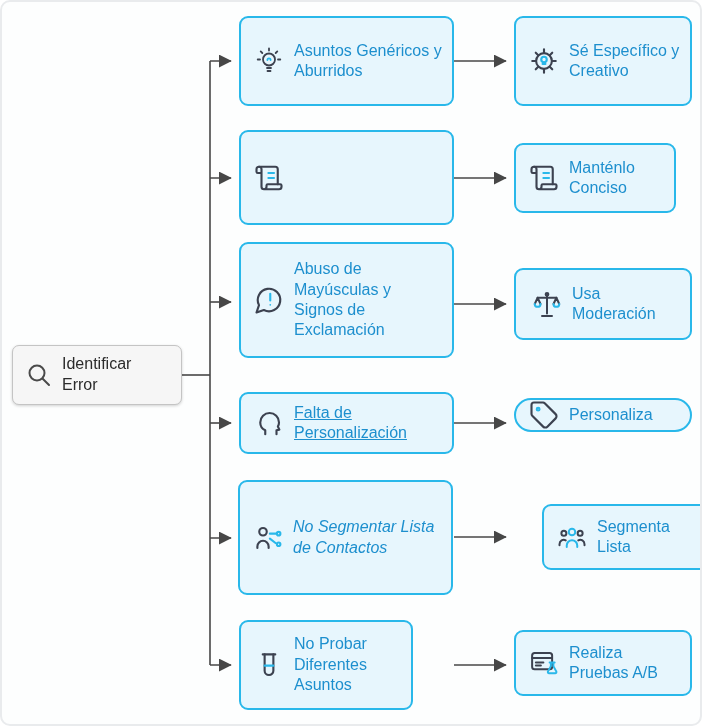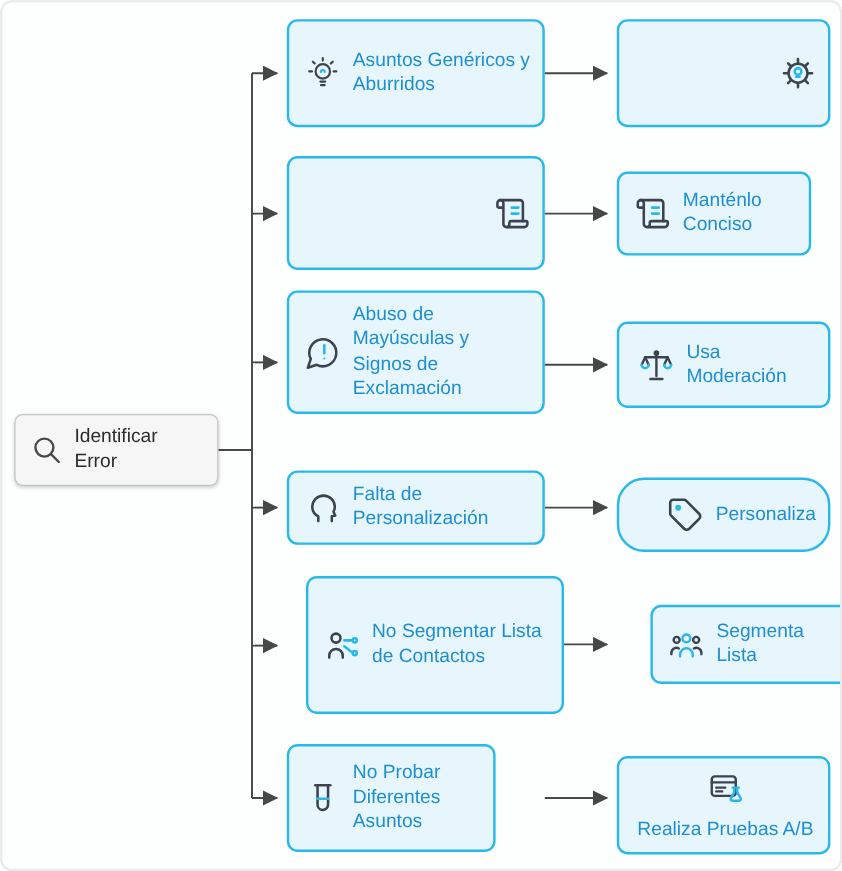--- a/index.html
+++ b/index.html
@@ -4,21 +4,21 @@
 <style>
   html,body { margin:0; padding:0; background:#ffffff; font-family:"Liberation Sans","DejaVu Sans",sans-serif; }
   .canvas {
     position:relative; width:702px; height:726px; box-sizing:border-box;
     background:#fdfefe; border:2px solid #e9ebed; border-radius:10px; overflow:hidden;
   }
   .connectors { position:absolute; left:0; top:0; width:702px; height:726px; }
   .node {
     position:absolute; box-sizing:border-box;
     display:flex; align-items:center; gap:10px;
-    padding:8px 10px 8px 13px; border-radius:9px;justify-content:flex-end;
+    padding:8px 10px 8px 13px; border-radius:9px;
   }
   .error-node, .solution-node {
     background:#e7f6fd; border:2px solid #29b8ea;
     color:#1d8fce; font-size:16px; line-height:1.28;
   }
   .root-node {
     background:#f6f6f6; border:1px solid #c4c4c4; border-radius:7px;
     color:#2b2b2b; font-size:16px; line-height:1.3;
     box-shadow:0 1px 3px rgba(0,0,0,.18);
   }
@@ -81,41 +81,41 @@
   <div class="node error-node" style="left:237px; top:128px; width:215px; height:95px;">
     <span class="icon">
       <svg viewBox="0 0 24 24" fill="none" stroke="#3c4250" stroke-width="1.7" stroke-linecap="round" stroke-linejoin="round">
         <path d="M19 17V5a2 2 0 0 0-2-2H4"></path>
         <path d="M8 21h12a2 2 0 0 0 2-2v-1a1 1 0 0 0-1-1H11a1 1 0 0 0-1 1v1a2 2 0 1 1-4 0V5a2 2 0 1 0-4 0v2a1 1 0 0 0 1 1h3"></path>
         <path d="M11.5 8 h4.5 M11.5 12 h4.5" stroke="#29b8ea"></path>
       </svg>
     </span>
   </div>
 
-  <div class="node error-node" style="left:237px; top:240px; width:215px; height:103px;">
+  <div class="node error-node" style="left:237px; top:240px; width:215px; height:116px;">
     <span class="icon">
       <svg viewBox="0 0 24 24" fill="none" stroke="#3c4250" stroke-width="1.7" stroke-linecap="round" stroke-linejoin="round">
         <path d="M7.9 20 A9 9 0 1 0 4 16.1 L2 22 Z"></path>
         <path d="M13 7 v5.3" stroke="#29b8ea"></path>
         <circle cx="13" cy="15.8" r="0.7" fill="#29b8ea" stroke="none"></circle>
       </svg>
     </span>
     <span class="label">Abuso de Mayúsculas y Signos de Exclamación</span>
   </div>
 
-  <div class="node error-node" style="left:237px; top:390px; width:215px; height:62px;">
+  <div class="node error-node" style="left:237px; top:390px; width:215px; height:62px;text-decoration:underline;">
     <span class="icon">
       <svg viewBox="0 0 24 24" fill="none" stroke="#3c4250" stroke-width="1.7" stroke-linecap="round" stroke-linejoin="round">
         <path d="M9 21 v-3.2 C6.5 16.6 5 14.2 5 11.5 5 7.4 8.4 4 12.5 4 c4.1 0 7.5 3.4 7.5 7.5 0 1.2 -0.3 2.3 -0.9 3.3 l1.2 2.5 -2.3 0.5 V21"></path>
       </svg>
     </span>
     <span class="label">Falta de Personalización</span>
   </div>
 
-  <div class="node error-node" style="left:253px; top:478px; width:215px; height:115px;">
+  <div class="node error-node" style="left:236px; top:478px; width:215px; height:115px;font-style:italic;">
     <span class="icon">
       <svg viewBox="0 0 24 24" fill="none" stroke="#3c4250" stroke-width="1.7" stroke-linecap="round" stroke-linejoin="round">
         <circle cx="8" cy="7" r="3"></circle>
         <path d="M3.5 20 v-1.3 a4.5 4.5 0 0 1 9 0 V20"></path>
         <path d="M13.5 8.5 H18.5 M13.5 12.5 l4.5 3.5" stroke="#29b8ea"></path>
         <circle cx="20.5" cy="8.5" r="1.4" stroke="#29b8ea"></circle>
         <circle cx="20.5" cy="17" r="1.4" stroke="#29b8ea"></circle>
       </svg>
     </span>
     <span class="label">No Segmentar Lista de Contactos</span>
@@ -134,20 +134,21 @@
 
   <div class="node solution-node" style="left:512px; top:14px; width:178px; height:90px;">
     <span class="icon">
       <svg viewBox="0 0 24 24" fill="none" stroke="#3c4250" stroke-width="1.7" stroke-linecap="round">
         <circle cx="12" cy="12" r="6.3"></circle>
         <path d="M12 2.6 V5.2 M12 18.8 v2.6 M2.6 12 H5.2 M18.8 12 h2.6 M5.4 5.4 l1.8 1.8 M18.6 5.4 l-1.8 1.8 M5.4 18.6 l1.8 -1.8 M18.6 18.6 l-1.8 -1.8"></path>
         <circle cx="12" cy="10.8" r="2.2" stroke="#29b8ea"></circle>
         <path d="M10.9 14.3 h2.2" stroke="#29b8ea"></path>
       </svg>
     </span>
+    <span class="label">Sé Específico y Creativo</span>
   </div>
 
   <div class="node solution-node" style="left:512px; top:141px; width:162px; height:70px;">
     <span class="icon">
       <svg viewBox="0 0 24 24" fill="none" stroke="#3c4250" stroke-width="1.7" stroke-linecap="round" stroke-linejoin="round">
         <path d="M19 17V5a2 2 0 0 0-2-2H4"></path>
         <path d="M8 21h12a2 2 0 0 0 2-2v-1a1 1 0 0 0-1-1H11a1 1 0 0 0-1 1v1a2 2 0 1 1-4 0V5a2 2 0 1 0-4 0v2a1 1 0 0 0 1 1h3"></path>
         <path d="M11.5 8 h4.5 M11.5 12 h4.5" stroke="#29b8ea"></path>
       </svg>
     </span>
@@ -162,21 +163,21 @@
         <circle cx="12" cy="4.2" r="1.1"></circle>
         <path d="M4.5 7 L2.2 12 M4.5 7 L6.8 12"></path>
         <path d="M2.2 12 a2.3 2.3 0 0 0 4.6 0" stroke="#29b8ea"></path>
         <path d="M19.5 7 L17.2 12 M19.5 7 L21.8 12"></path>
         <path d="M17.2 12 a2.3 2.3 0 0 0 4.6 0" stroke="#29b8ea"></path>
       </svg>
     </span>
     <span class="label">Usa Moderación</span>
   </div>
 
-  <div class="node solution-node" style="left:512px; top:396px; width:178px; height:62px;border-radius:23px;">
+  <div class="node solution-node" style="left:512px; top:396px; width:178px; height:34px;border-radius:23px;">
     <span class="icon">
       <svg viewBox="0 0 24 24" fill="none" stroke="#3c4250" stroke-width="1.7" stroke-linecap="round" stroke-linejoin="round">
         <path d="M12.6 2.6 A2 2 0 0 0 11.2 2 H4 a2 2 0 0 0 -2 2 v7.2 a2 2 0 0 0 .6 1.4 l8.7 8.7 a2.4 2.4 0 0 0 3.4 0 l6.6 -6.6 a2.4 2.4 0 0 0 0 -3.4 z"></path>
         <circle cx="7.3" cy="7.3" r="1.1" stroke="#29b8ea"></circle>
       </svg>
     </span>
     <span class="label">Personaliza</span>
   </div>
 
   <div class="node solution-node" style="left:512px; top:502px; width:178px; height:66px;margin-left:28px;">
@@ -186,21 +187,21 @@
         <path d="M2 18.5 v-0.8 a3.4 3.4 0 0 1 5 -3"></path>
         <circle cx="18.5" cy="9" r="2"></circle>
         <path d="M22 18.5 v-0.8 a3.4 3.4 0 0 0 -5 -3"></path>
         <circle cx="12" cy="8" r="2.6" stroke="#29b8ea"></circle>
         <path d="M7.8 20 v-1.2 a4.2 4.2 0 0 1 8.4 0 V20" stroke="#29b8ea"></path>
       </svg>
     </span>
     <span class="label">Segmenta Lista</span>
   </div>
 
-  <div class="node solution-node" style="left:512px; top:628px; width:178px; height:82px;flex-direction:column;">
+  <div class="node solution-node" style="left:512px; top:628px; width:178px; height:66px;">
     <span class="icon">
       <svg viewBox="0 0 24 24" fill="none" stroke="#3c4250" stroke-width="1.6" stroke-linecap="round" stroke-linejoin="round">
         <rect x="2.5" y="4" width="16" height="13" rx="2"></rect>
         <path d="M2.5 8 h16"></path>
         <path d="M5.5 11.5 h6 M5.5 14 h4"></path>
         <path d="M16.5 11.5 h4 M17.5 11.5 v3 l-2.3 4.2 a1 1 0 0 0 .9 1.5 h4.8 a1 1 0 0 0 .9 -1.5 L19.5 14.5 v-3" stroke="#29b8ea"></path>
       </svg>
     </span>
     <span class="label">Realiza Pruebas A/B</span>
   </div>

